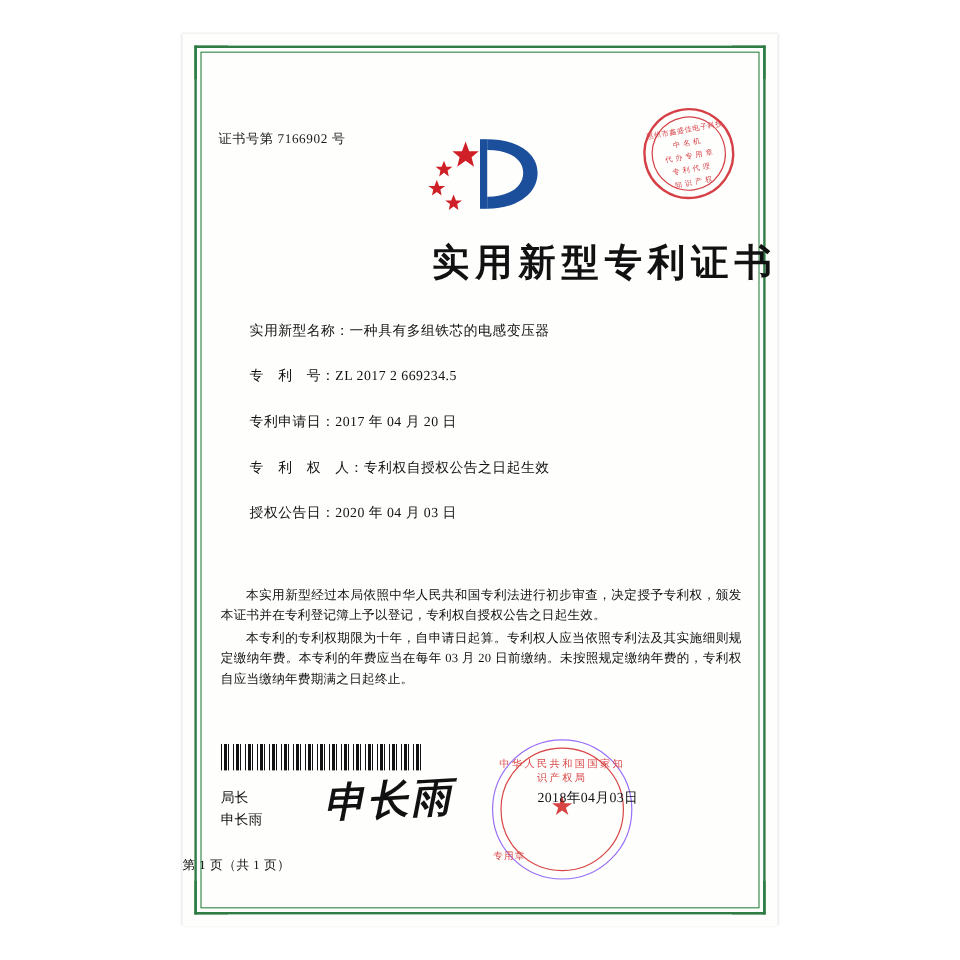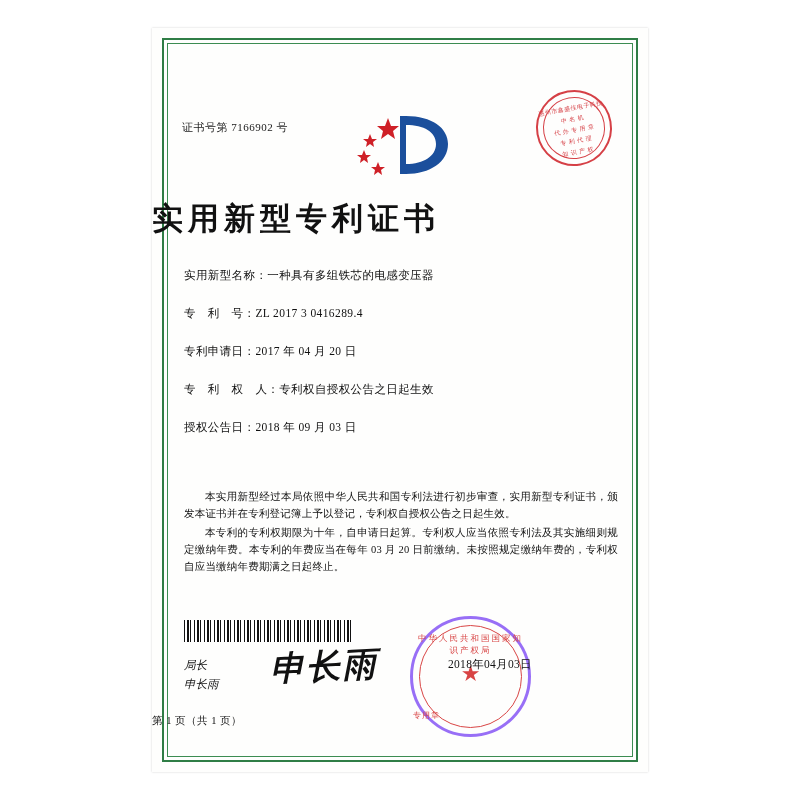--- a/index.html
+++ b/index.html
@@ -54,21 +54,21 @@
   }
   .corner.tl { left: 10px; top: 10px; border-right: none; border-bottom: none; }
   .corner.tr { right: 10px; top: 10px; border-left: none; border-bottom: none; }
   .corner.bl { left: 10px; bottom: 10px; border-right: none; border-top: none; }
   .corner.br { right: 10px; bottom: 10px; border-left: none; border-top: none; }
 
   
   .cert-no {
     position: absolute;
     left: 30px;
-    top: 92px;
+    top: 80px;
     font-size: 11px;
     color: #1a1a1a;
     letter-spacing: 0.5px;
   }
 
   
   .emblem {
     position: absolute;
     left: 196px;
     top: 82px;
@@ -109,41 +109,42 @@
   .stamp-top .l3 { top: 34px; }
   .stamp-top .l4 { top: 45px; }
   .stamp-top .l5 { top: 56px; }
 
   
   .title {
     position: absolute;
     left: 0;
     right: 0;
     top: 170px;
-    text-align: left;
+    text-align: right;
     font-size: 31px;
     font-weight: bold;
     letter-spacing: 5px;
     color: #111111;
     font-family: "Liberation Serif", serif;
   }
 
   
   .fields {
     position: absolute;
     left: 32px;
     top: 240px;
     right: 28px;
   }
   .field {
     font-size: 11.5px;
     color: #111;
     margin-bottom: 23px;
     letter-spacing: 0.4px;
     white-space: nowrap;
+    margin-left: 24px;
   }
   .field .label {
     display: inline-block;
   }
   .field .value {
     display: inline-block;
   }
 
   
   .body-text {
@@ -181,21 +182,20 @@
   }
 
   
   .sig-label {
     position: absolute;
     left: 32px;
     top: 628px;
     font-size: 11.5px;
     line-height: 19px;
     color: #111;
-    font-style: italic;
   }
   .signature {
     position: absolute;
     left: 118px;
     top: 616px;
     font-size: 34px;
     font-family: "Liberation Serif", serif;
     font-style: italic;
     font-weight: bold;
     color: #111;
@@ -204,21 +204,21 @@
   }
 
   
   .stamp-main {
     position: absolute;
     left: 258px;
     top: 588px;
     width: 115px;
     height: 115px;
     border-radius: 50%;
-    border: 3px solid #8b5cf6;
+    border: 1px solid #8b5cf6;
     color: #d32b2b;
     opacity: 0.88;
   }
   .stamp-main .inner-ring {
     position: absolute;
     left: 6px; top: 6px; right: 6px; bottom: 6px;
     border: 1px solid #d32b2b;
     border-radius: 50%;
   }
   .stamp-main .star {
@@ -303,35 +303,35 @@
       <div class="st-line l5">知 识 产 权</div>
     </div>
 
     <div class="title">实用新型专利证书</div>
 
     <div class="fields">
       <div class="field">
         <span class="label">实用新型名称：</span><span class="value">一种具有多组铁芯的电感变压器</span>
       </div>
       <div class="field">
-        <span class="label">专　利　号：</span><span class="value">ZL 2017 3 0416289.4</span>
+        <span class="label">专　利　号：</span><span class="value">ZL 2017 2 669234.5</span>
       </div>
       <div class="field">
         <span class="label">专利申请日：</span><span class="value">2017 年 04 月 20 日</span>
       </div>
       <div class="field">
         <span class="label">专　利　权　人：</span><span class="value">专利权自授权公告之日起生效</span>
       </div>
       <div class="field">
-        <span class="label">授权公告日：</span><span class="value">2018 年 09 月 03 日</span>
+        <span class="label">授权公告日：</span><span class="value">2020 年 04 月 03 日</span>
       </div>
     </div>
 
     <div class="body-text">
-      <p>本实用新型经过本局依照中华人民共和国专利法进行初步审查，实用新型专利证书，颁发本证书并在专利登记簿上予以登记，专利权自授权公告之日起生效。</p>
+      <p>本实用新型经过本局依照中华人民共和国专利法进行初步审查，决定授予专利权，颁发本证书并在专利登记簿上予以登记，专利权自授权公告之日起生效。</p>
       <p>本专利的专利权期限为十年，自申请日起算。专利权人应当依照专利法及其实施细则规定缴纳年费。本专利的年费应当在每年 03 月 20 日前缴纳。未按照规定缴纳年费的，专利权自应当缴纳年费期满之日起终止。</p>
     </div>
 
     <div class="barcode"></div>
 
     <div class="sig-label">
       <div>局长</div>
       <div>申长雨</div>
     </div>
 

